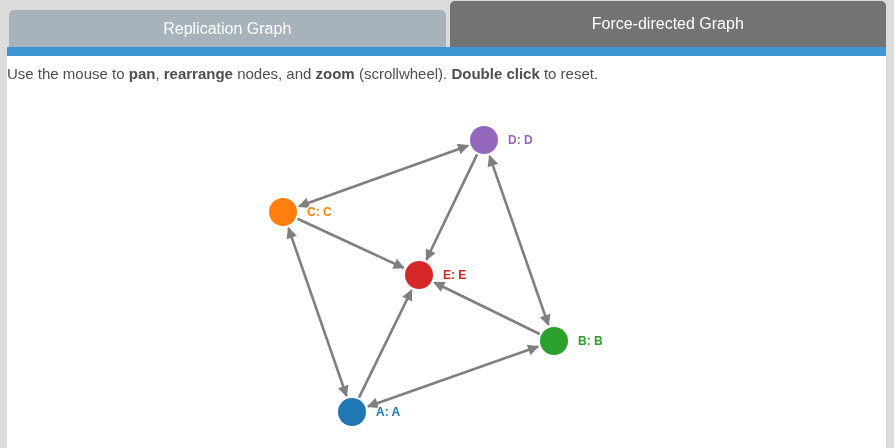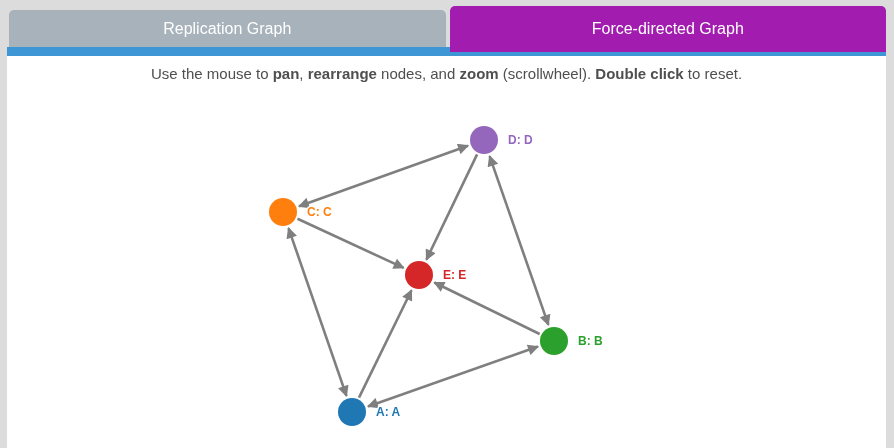--- a/index.html
+++ b/index.html
@@ -3,47 +3,46 @@
 <meta charset="utf-8">
 <style>
   html,body{margin:0;padding:0;}
   body{
     width:894px;height:448px;position:relative;overflow:hidden;
     background:#dcdcdc;
     font-family:"Liberation Sans",sans-serif;
   }
   .tabbar{
     position:absolute;left:9px;top:10px;width:877px;height:37px;
-    display:flex;gap:4px;align-items:center;
+    display:flex;gap:4px;align-items:flex-end;
   }
   .tab{
     flex:1;
     background:#a7b2bb;color:#ffffff;
     font-size:16px;
     display:flex;align-items:center;justify-content:center;
     border-radius:5px 5px 0 0;
     cursor:pointer;
     height:37px;
   }
   .tab.active{
-    background:#a21caf;
+    background:#737373;
     height:46px;
     z-index:2;
   }
   .strip{
     position:absolute;left:7px;top:47px;width:879px;height:9px;
     background:#3e97d4;z-index:1;
   }
   .content{
     position:absolute;left:7px;top:56px;width:879px;height:392px;
     background:#ffffff;
   }
   .instruction{
     margin:0;padding-top:9px;
-    text-align:center;
     font-size:15px;color:#4f4f4f;
   }
   .instruction b{font-weight:700;}
   svg.graph{
     position:absolute;left:0;top:0;width:894px;height:448px;
     z-index:3;
   }
   .node-label{
     font-family:"Liberation Sans",sans-serif;
     font-size:12px;font-weight:700;

